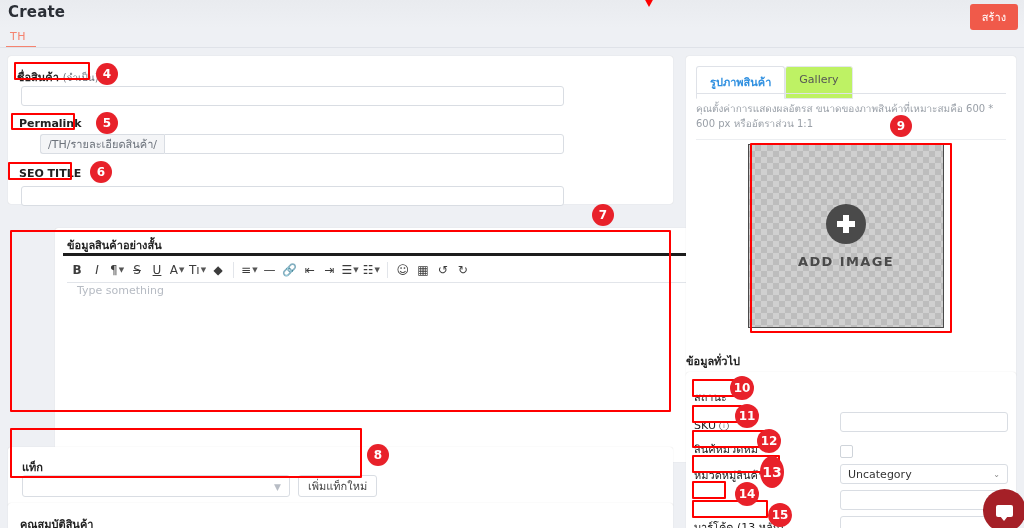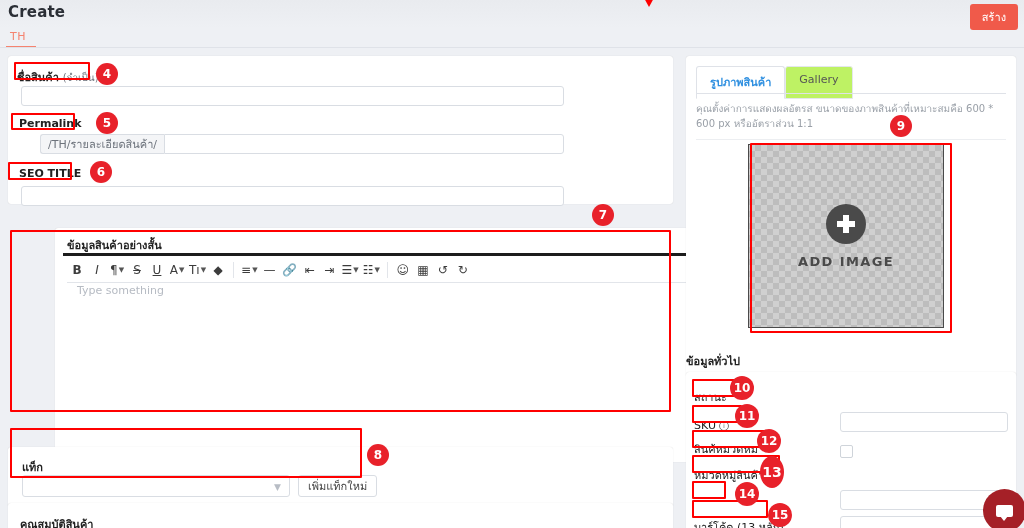--- a/index.html
+++ b/index.html
@@ -383,20 +383,24 @@
         <div class="gfield">
           <span></span>
         </div>
       </div>
       <div class="grow" style="top: 58px;">
         <div class="gl">สินค้หมวดหม</div>
         <div class="gcheck"></div>
       </div>
       <div class="grow" style="top: 84px;">
         <div class="gl">หมวดหมู่สินค้า</div>
+        <div class="gfield">
+          <span>Uncategory</span>
+          <span class="gcaret">⌄</span>
+        </div>
       </div>
       <div class="grow" style="top: 110px;">
         <div class="gfield">
           <span></span>
         </div>
       </div>
       <div class="grow" style="top: 136px;">
         <div class="gl">บาร์โค้ด (13 หลัก)</div>
         <div class="gfield">
           <span></span>

